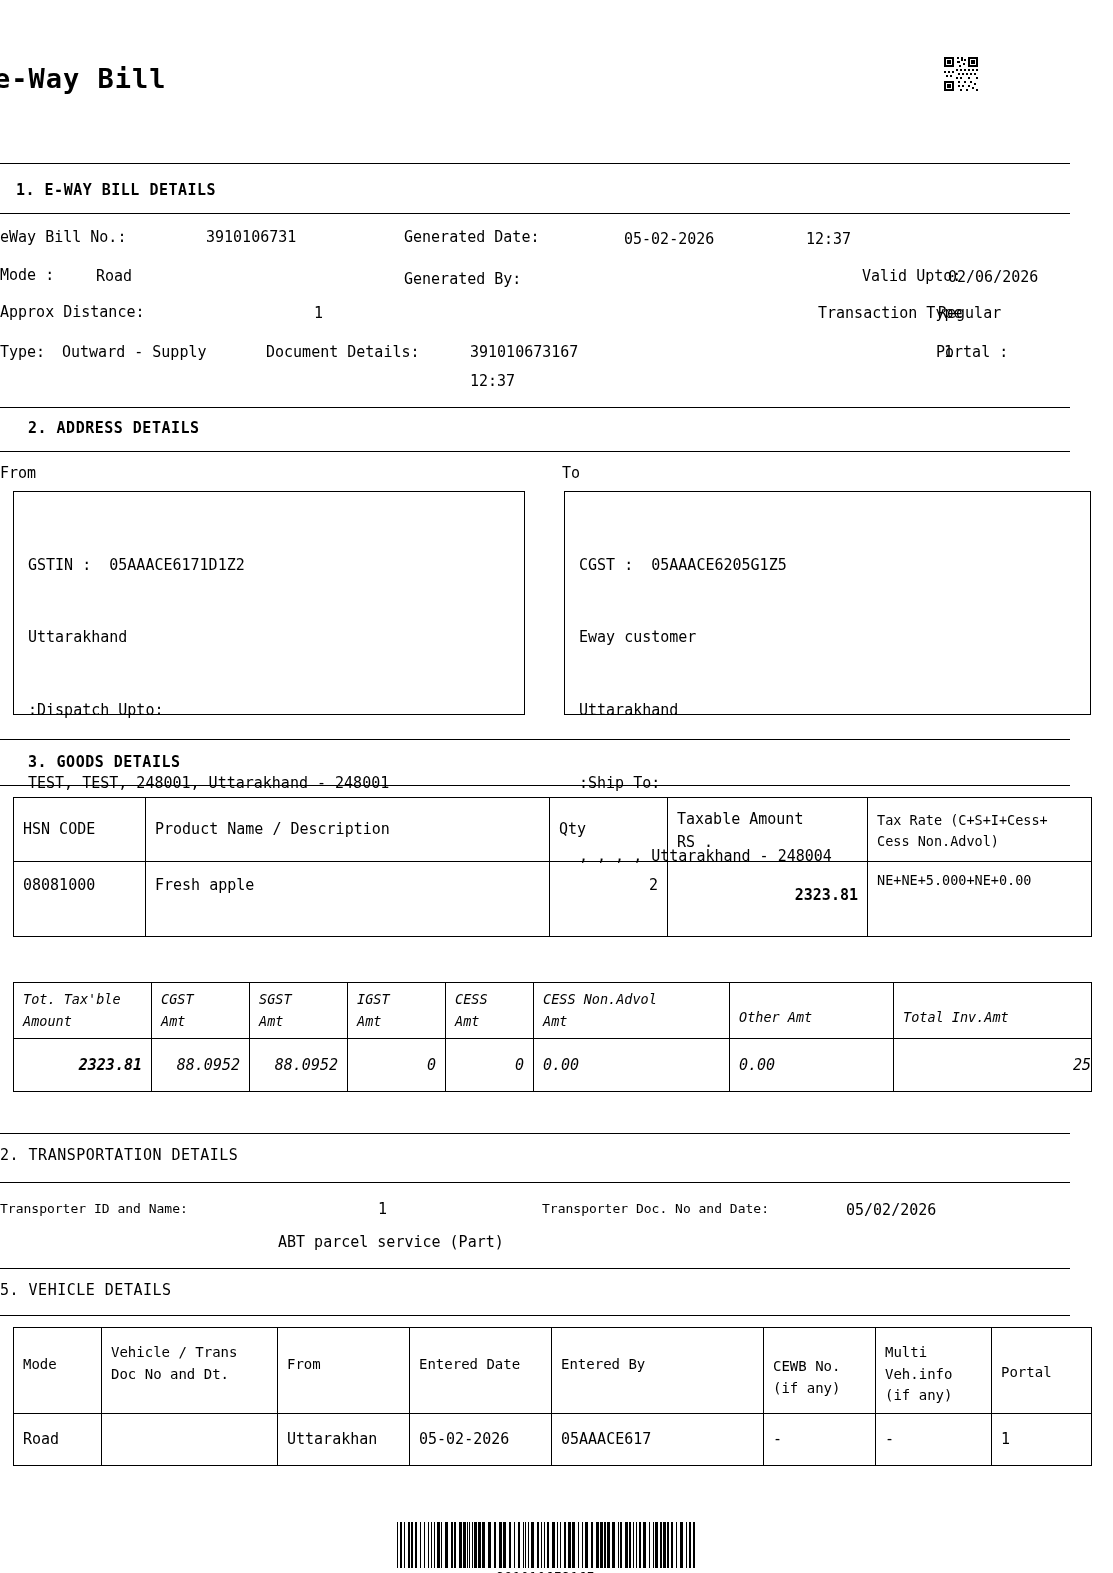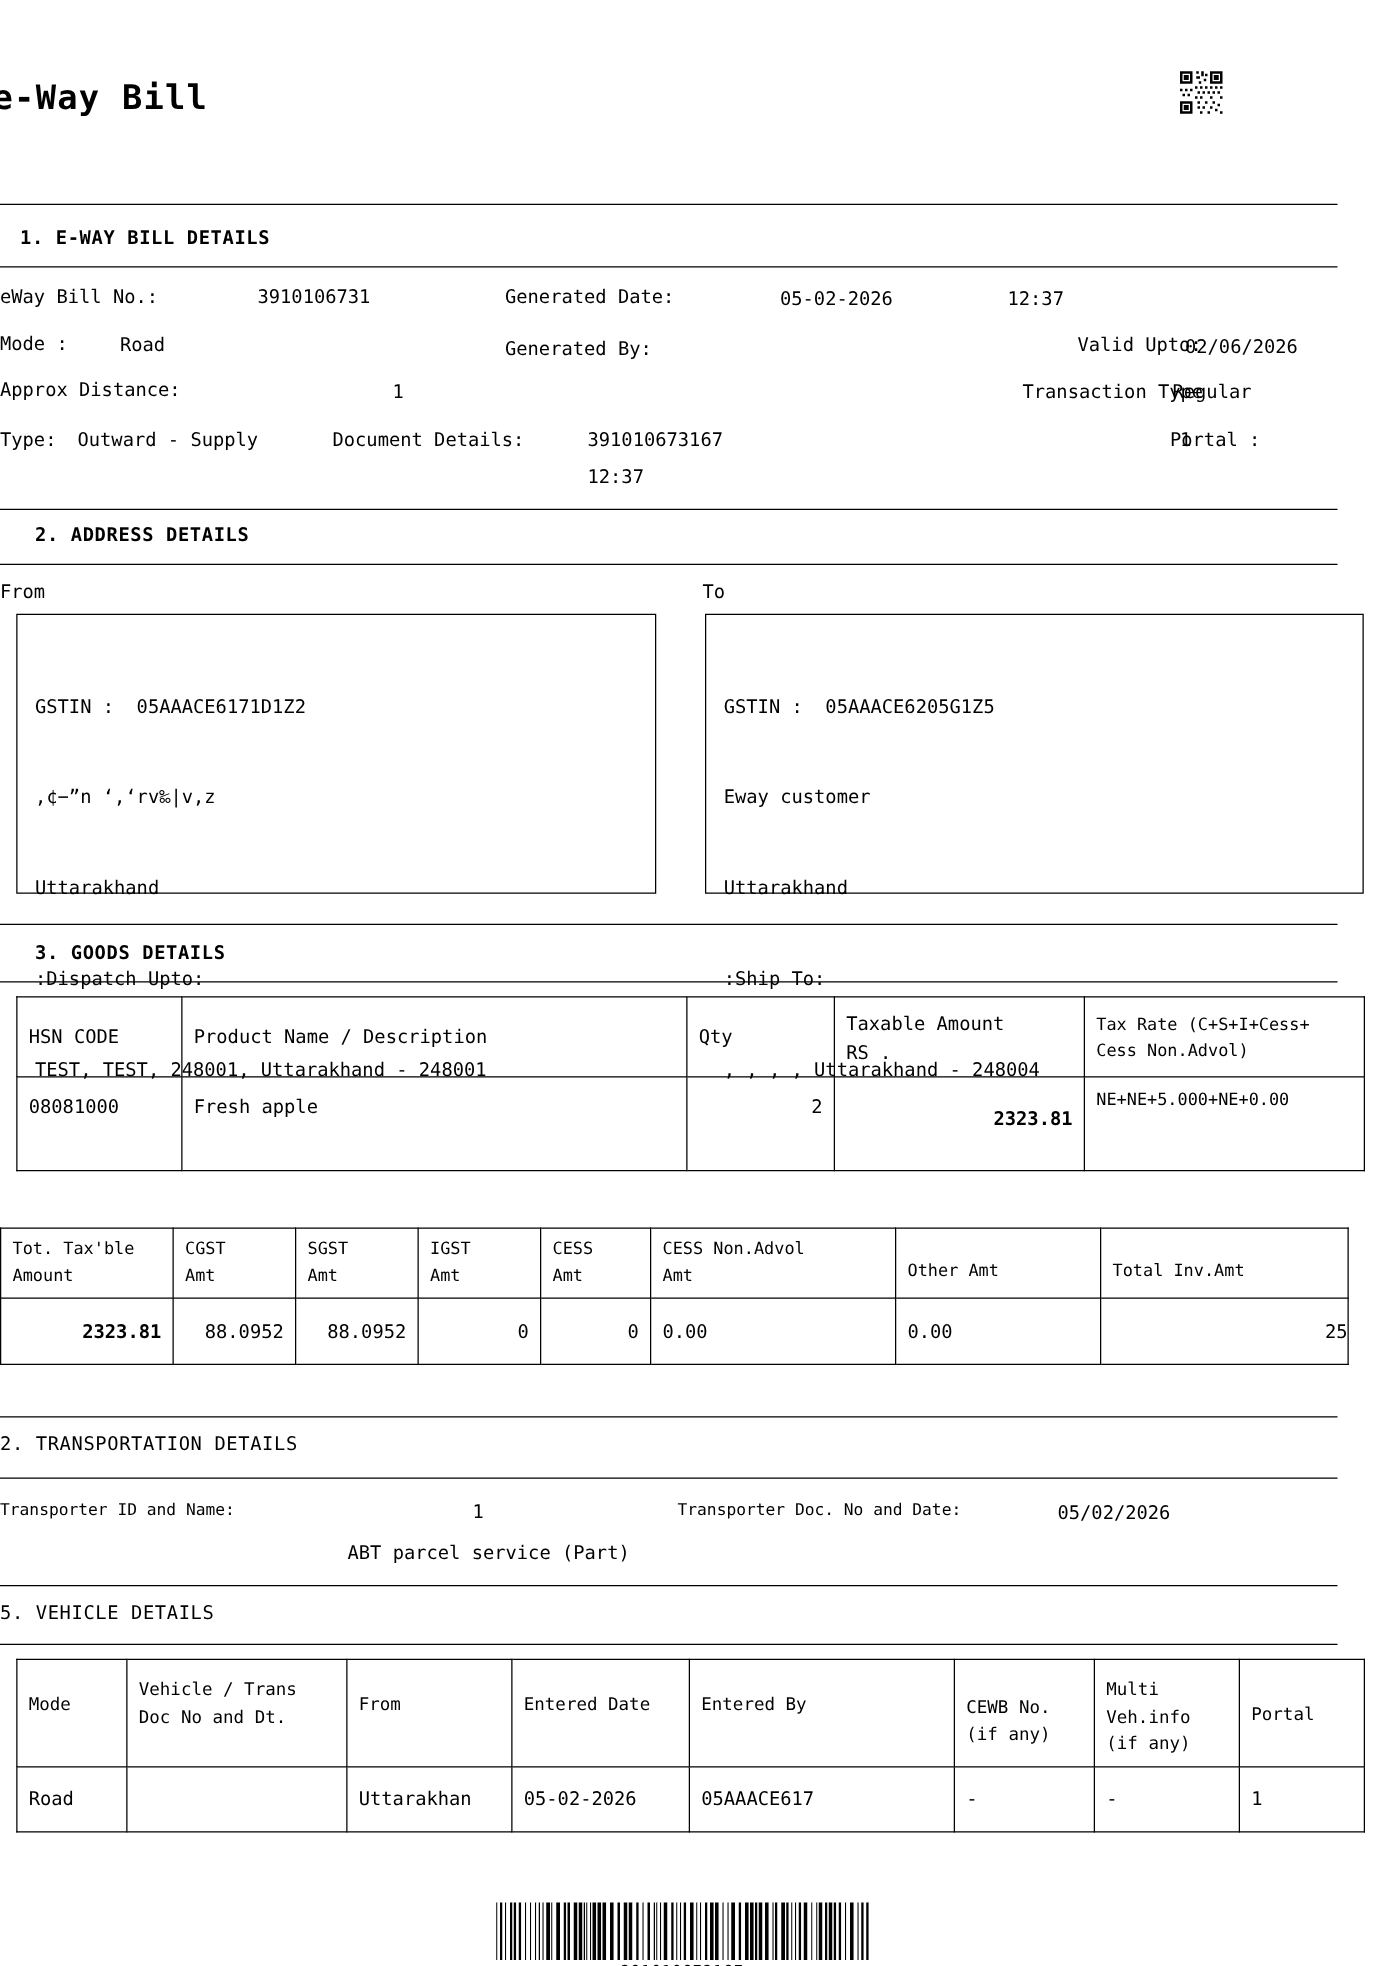--- a/index.html
+++ b/index.html
@@ -228,28 +228,27 @@
 
   <div class="rule" style="top:382px;"></div>
   <div class="section-title" style="left:28px; top:394px;">2. ADDRESS DETAILS</div>
   <div class="rule" style="top:426px;"></div>
 
   <div class="addr-label" style="left:0px; top:439px;">From</div>
   <div class="addr-label" style="left:562px; top:439px;">To</div>
 
   <div class="addr-box" style="left:13px; top:466px; width:512px; height:224px;">
     <div>GSTIN :  05AAACE6171D1Z2</div>
-    <div>,¢−”n ‘,‘rv‰|v,z</div>
     <div>Uttarakhand</div>
     <div>:Dispatch Upto:</div>
     <div>TEST, TEST, 248001, Uttarakhand - 248001</div>
   </div>
 
   <div class="addr-box" style="left:564px; top:466px; width:527px; height:224px;">
-    <div>GSTIN :  05AAACE6205G1Z5</div>
+    <div>CGST :  05AAACE6205G1Z5</div>
     <div>Eway customer</div>
     <div>Uttarakhand</div>
     <div>:Ship To:</div>
     <div>, , , , Uttarakhand - 248004</div>
   </div>
 
   <div class="rule" style="top:714px;"></div>
   <div class="section-title" style="left:28px; top:728px;">3. GOODS DETAILS</div>
   <div class="rule" style="top:760px;"></div>
 
@@ -274,21 +273,21 @@
     <tr>
       <td class="valcell">08081000</td>
       <td class="valcell">Fresh apple</td>
       <td class="valcell r">2</td>
       <td class="valcell r" style="font-weight:bold; padding-top:24px;">2323.81</td>
       <td class="valcell" style="font-size:13.5px; padding-top:10px;">NE+NE+5.000+NE+0.00</td>
     </tr>
   </tbody>
     </table>
 
-  <table class="grid" id="tax-table" style="left:0; top:957px; width:1078px;">
+  <table class="grid" id="tax-table" style="left:13px; top:957px; width:1078px;font-style:italic;">
     <colgroup>
       <col style="width:138px">
         <col style="width:98px">
         <col style="width:98px">
         <col style="width:98px">
         <col style="width:88px">
       <col style="width:196px">
         <col style="width:164px">
         <col style="width:198px">
     </colgroup>

